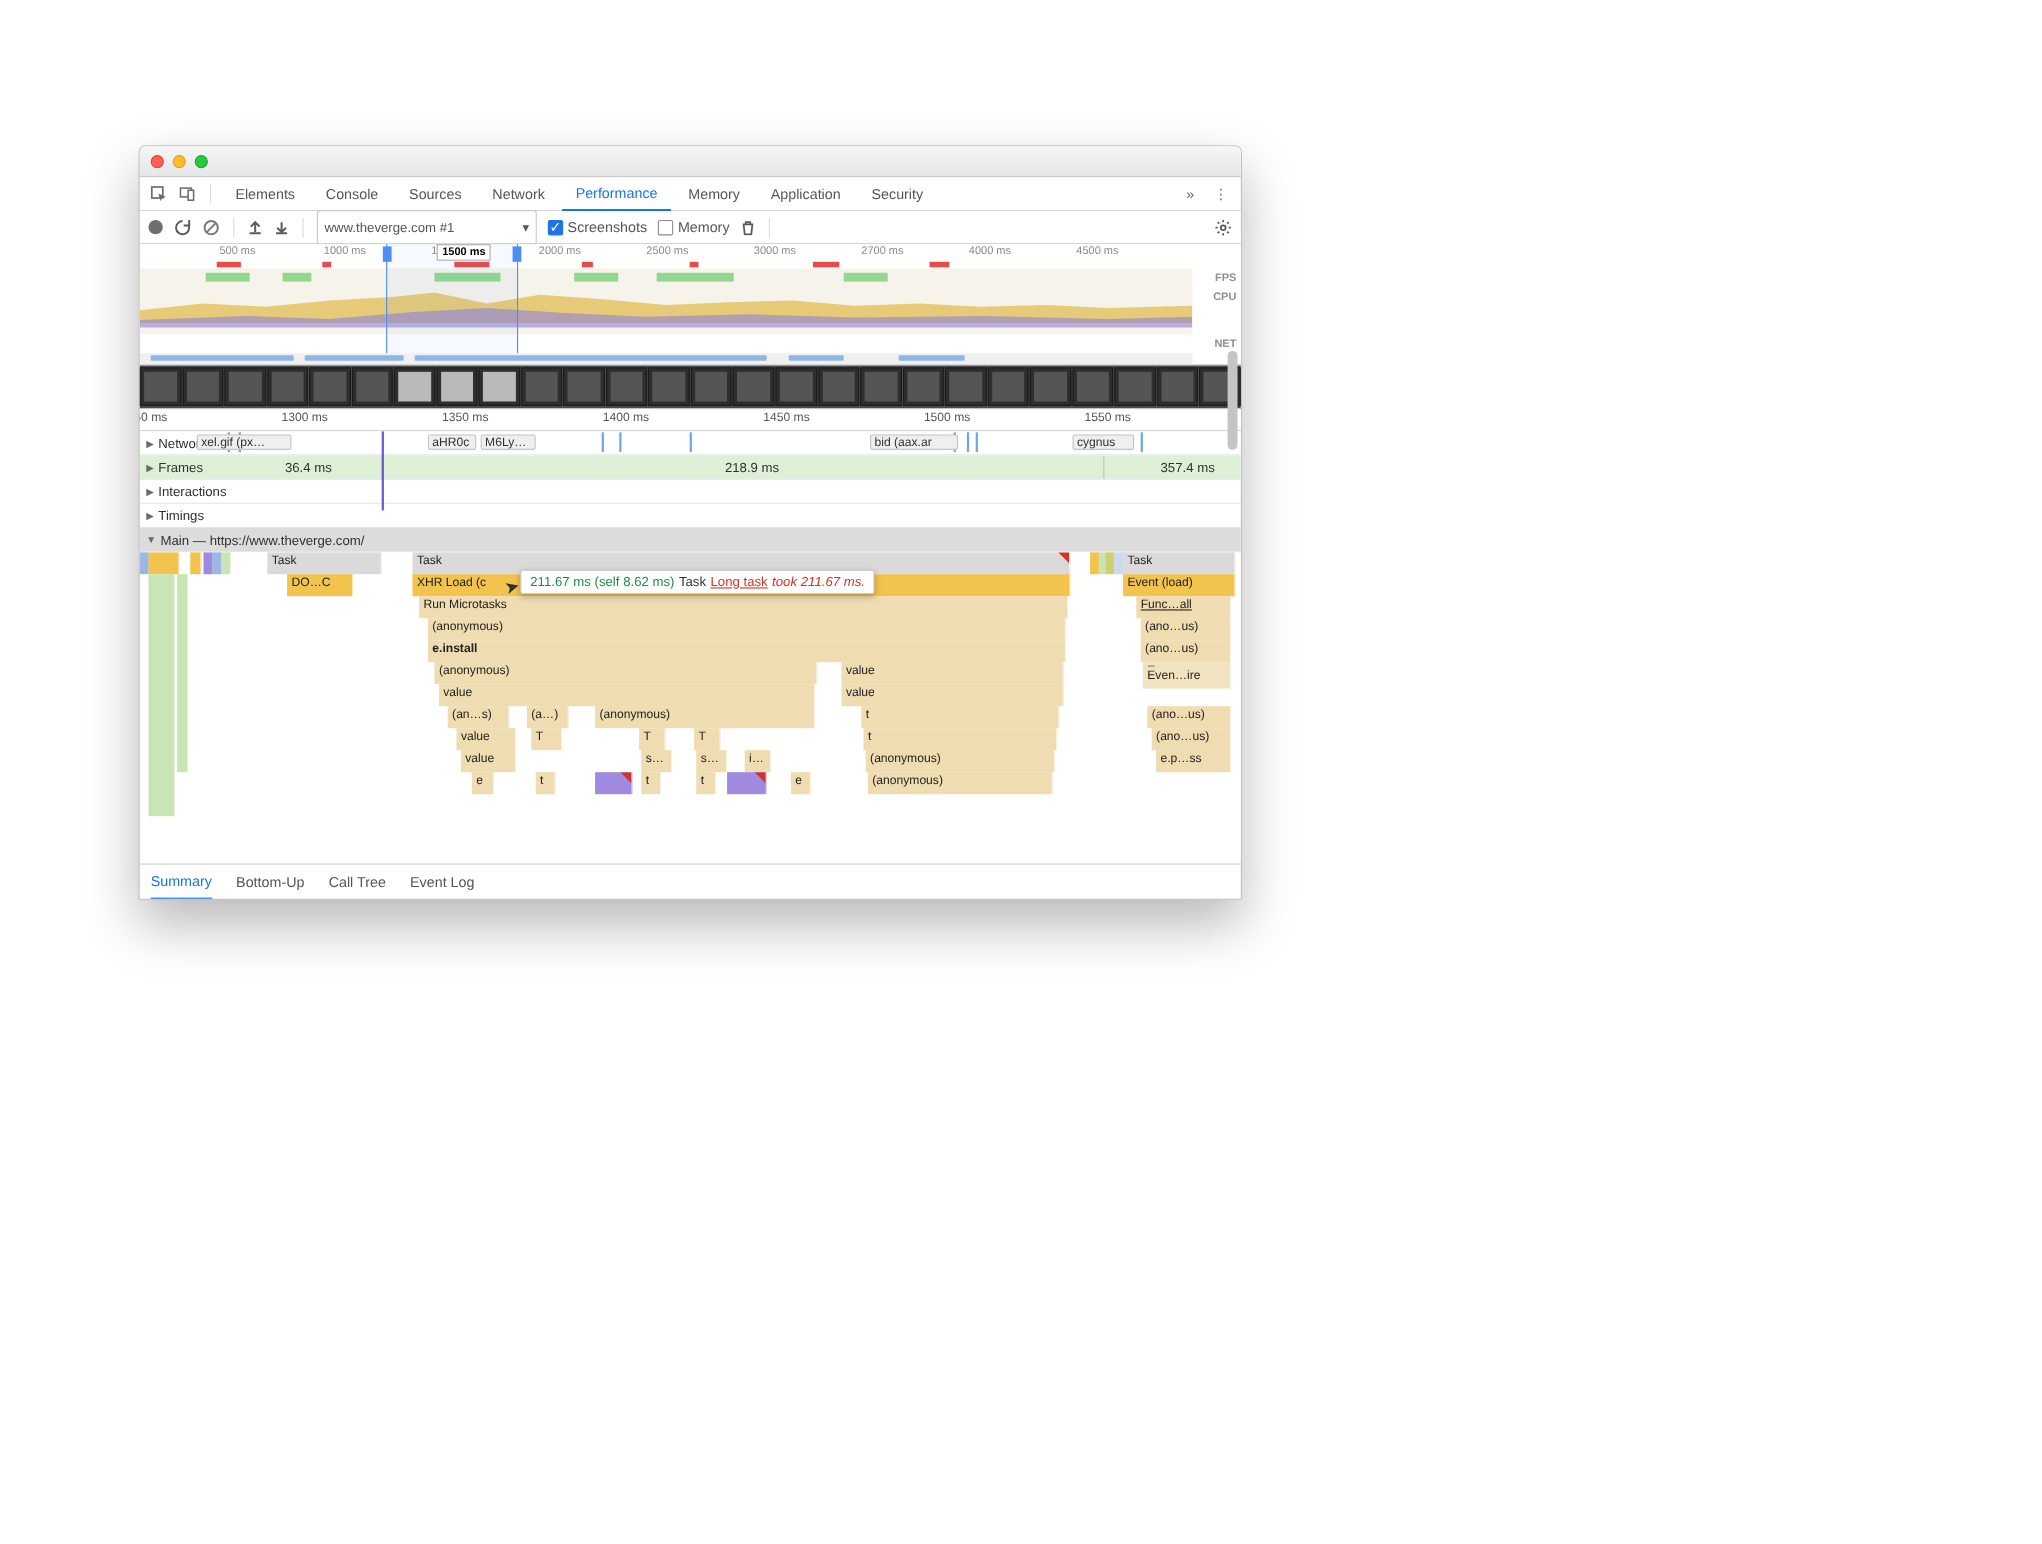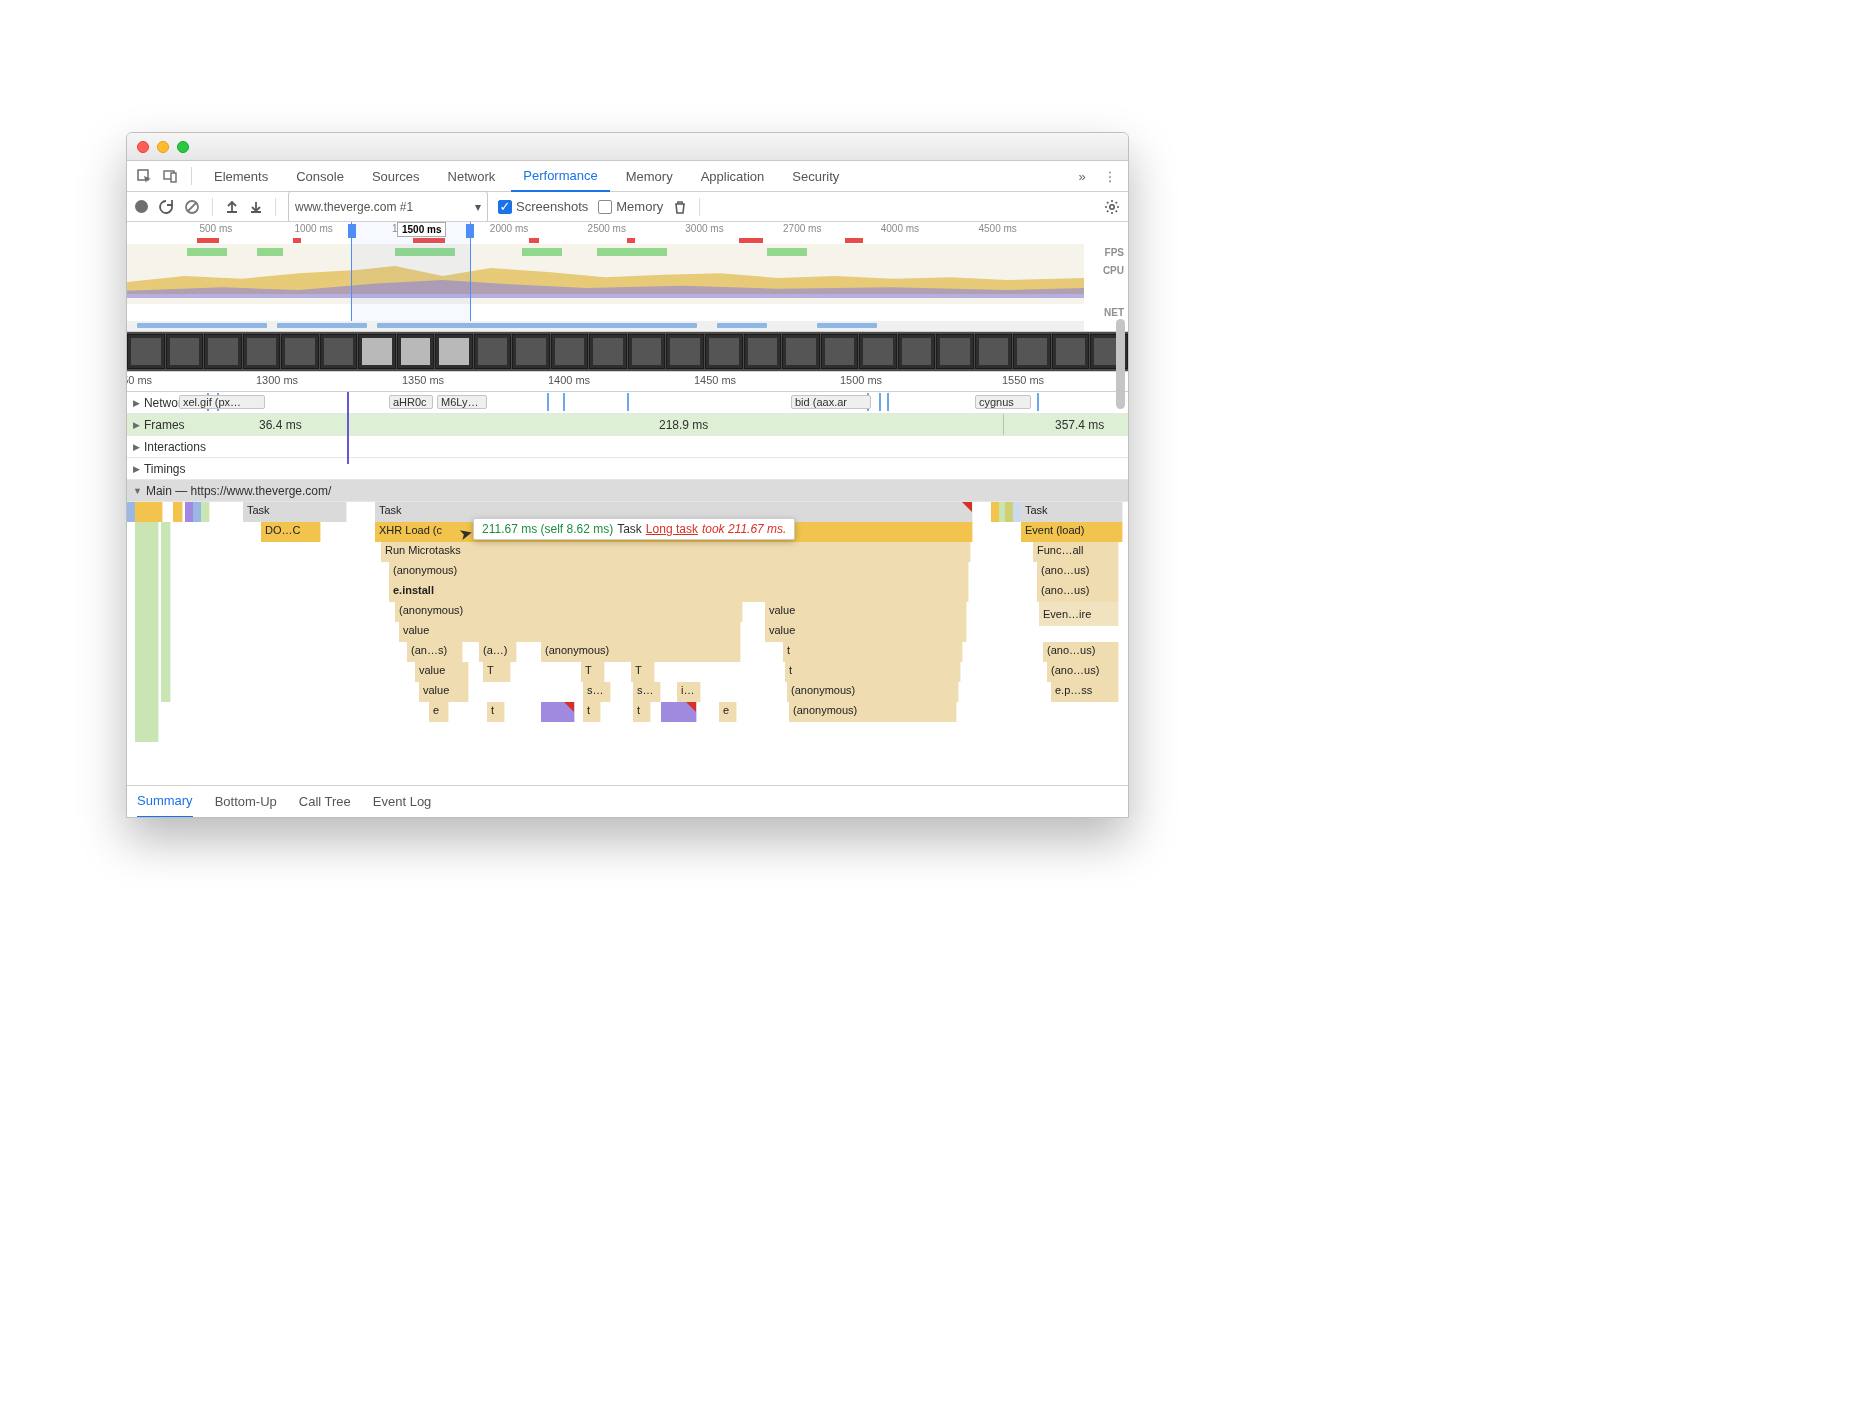--- a/index.html
+++ b/index.html
@@ -284,21 +284,21 @@
       <div class="thumb"></div>
   </div>
 
   <div class="ruler" id="detail-ruler">
       <span style="left: 4px;">1250 ms</span>
       <span style="left: 150px;">1300 ms</span>
       <span style="left: 296px;">1350 ms</span>
       <span style="left: 442px;">1400 ms</span>
       <span style="left: 588px;">1450 ms</span>
       <span style="left: 734px;">1500 ms</span>
-      <span style="left: 880px; margin-left: 16px;">1550 ms</span>
+      <span style="left: 880px;">1550 ms</span>
     </div>
 
   <div class="tracks">
     <div class="row network">
       <span class="arrow">▶</span>
         <span>Network</span>
       <div id="net-items"></div>
       <div class="net-tick" style="left:80px;"></div>
         <div class="net-tick" style="left:90px;"></div>
       <div class="net-tick" style="left:420px;"></div>
@@ -359,21 +359,21 @@
         <div class="fl c-green" style="left: 872px; width: 6px; top: 0px; height: 20px;"></div>
         <div class="fl c-olive" style="left: 878px; width: 6px; top: 0px; height: 20px;"></div>
         <div class="fl c-bluelight" style="left: 886px; width: 6px; top: 0px; height: 20px;"></div>
         <div class="fl c-gray" style="left: 116px; width: 104px; top: 0px;">Task</div>
         <div class="fl c-gray" style="left: 248px; width: 598px; top: 0px;">Task<div class="warn"></div></div>
         <div class="fl c-gray" style="left: 894px; width: 102px; top: 0px;">Task</div>
         <div class="fl c-yellow" style="left: 134px; width: 60px; top: 20px;">DO…C</div>
         <div class="fl c-yellow" style="left: 248px; width: 598px; top: 20px;">XHR Load (c</div>
         <div class="fl c-yellow" style="left: 894px; width: 102px; top: 20px;">Event (load)</div>
         <div class="fl c-tan" style="left: 254px; width: 590px; top: 40px;">Run Microtasks</div>
-        <div class="fl c-tan" style="left: 906px; width: 86px; top: 40px;">Func…all</div>
+        <div class="fl c-tan" style="left: 906px; width: 86px; top: 40px; text-decoration: underline;">Func…all</div>
         <div class="fl c-tan" style="left: 262px; width: 580px; top: 60px;">(anonymous)</div>
         <div class="fl c-tan" style="left: 910px; width: 82px; top: 60px;">(ano…us)</div>
         <div class="fl c-tan" style="left: 262px; width: 580px; top: 80px; font-weight: bold;">e.install</div>
         <div class="fl c-tan" style="left: 910px; width: 82px; top: 80px;">(ano…us)</div>
         <div class="fl c-tan" style="left: 268px; width: 348px; top: 100px;">(anonymous)</div>
         <div class="fl c-tan" style="left: 638px; width: 202px; top: 100px;">value</div>
         <div class="fl c-tan2" style="left: 912px; width: 80px; top: 100px;">Eve…nce</div>
         <div class="fl c-tan" style="left: 272px; width: 342px; top: 120px;">value</div>
         <div class="fl c-tan" style="left: 638px; width: 202px; top: 120px;">value</div>
         <div class="fl c-tan2" style="left: 912px; width: 80px; top: 104px;">Even…ire</div>

